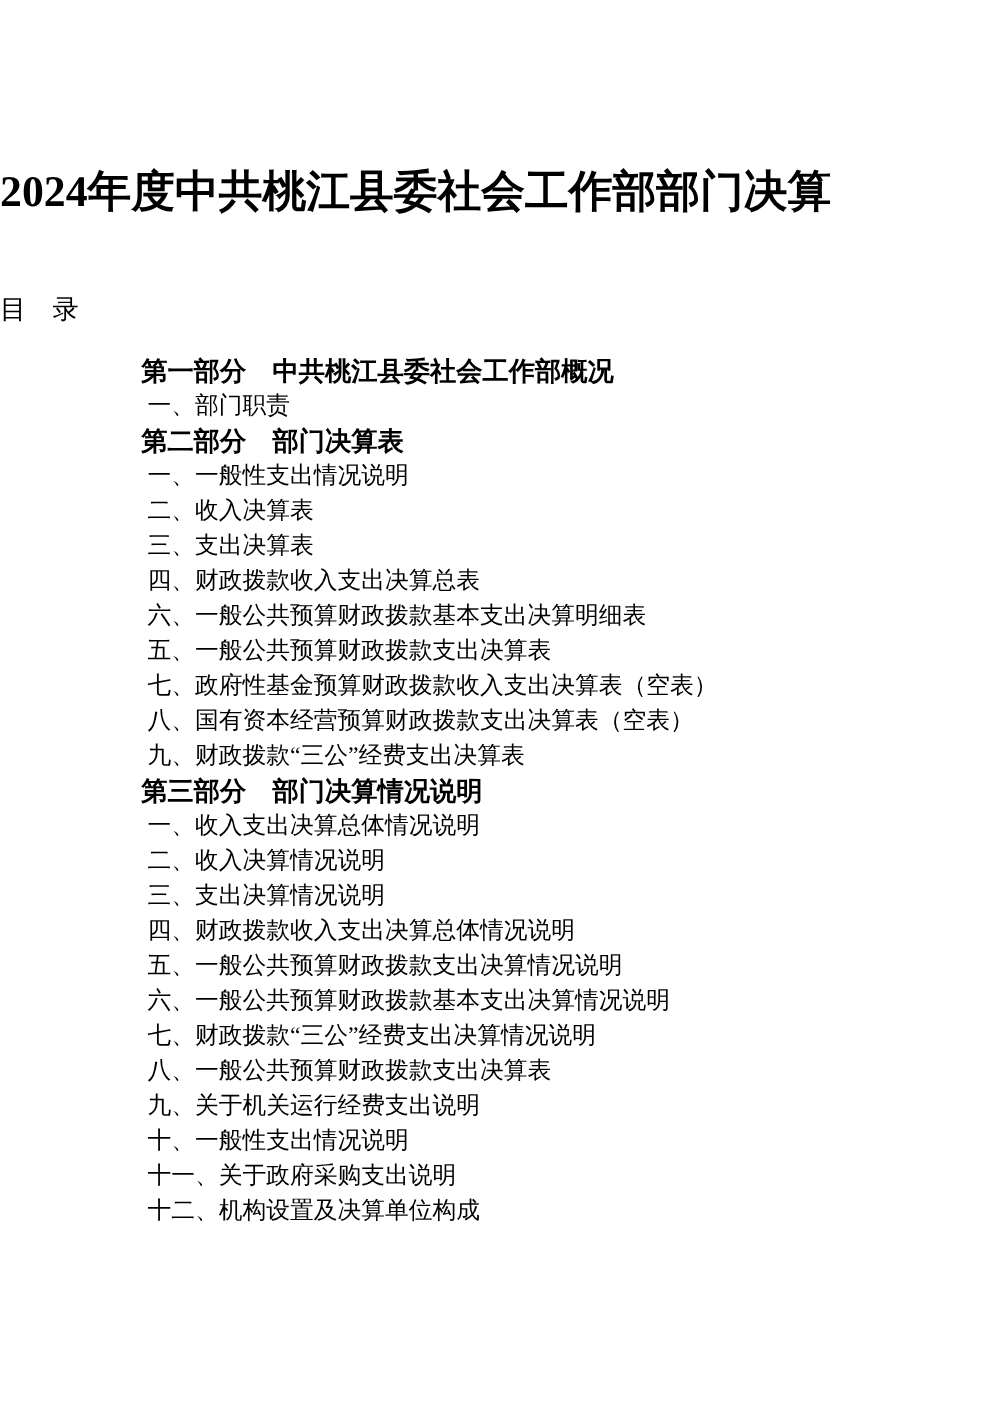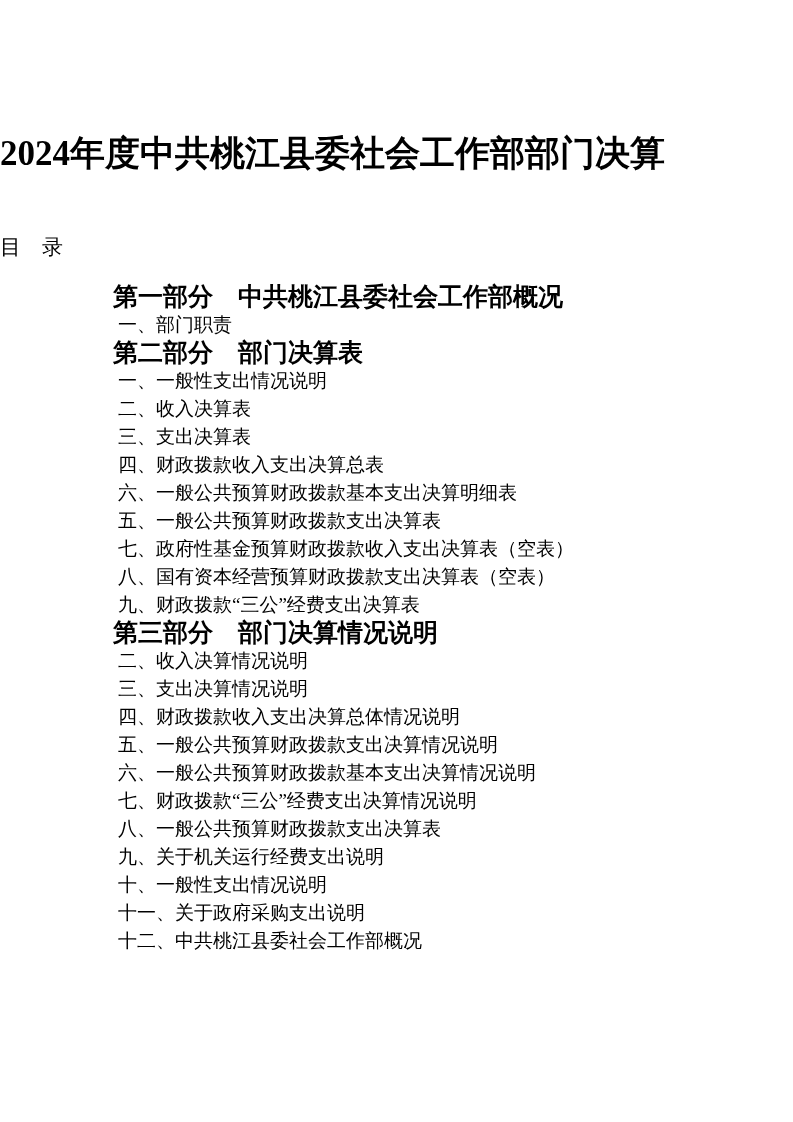--- a/index.html
+++ b/index.html
@@ -44,21 +44,21 @@
   }
   .toc p {
     margin: 0;
     height: 28px;
     line-height: 28px;
     font-size: 19px;
     white-space: nowrap;
   }
   .toc p.sec {
     font-weight: bold;
-    font-size: 25px;
+    font-size: 21px;
   }
   .toc p.item {
     padding-left: 5px;
   }
 </style>
 </head>
 <body>
 
 <div class="page">
   <h1 class="doc-title">2024年度中共桃江县委社会工作部部门决算</h1>
@@ -70,25 +70,26 @@
       <p class="item">一、一般性支出情况说明</p>
       <p class="item">二、收入决算表</p>
       <p class="item">三、支出决算表</p>
       <p class="item">四、财政拨款收入支出决算总表</p>
       <p class="item">六、一般公共预算财政拨款基本支出决算明细表</p>
       <p class="item">五、一般公共预算财政拨款支出决算表</p>
       <p class="item">七、政府性基金预算财政拨款收入支出决算表（空表）</p>
       <p class="item">八、国有资本经营预算财政拨款支出决算表（空表）</p>
       <p class="item">九、财政拨款“三公”经费支出决算表</p>
       <p class="sec">第三部分　部门决算情况说明</p>
+      <p class="item">一、收入支出决算总体情况说明</p>
       <p class="item">二、收入决算情况说明</p>
       <p class="item">三、支出决算情况说明</p>
       <p class="item">四、财政拨款收入支出决算总体情况说明</p>
       <p class="item">五、一般公共预算财政拨款支出决算情况说明</p>
       <p class="item">六、一般公共预算财政拨款基本支出决算情况说明</p>
       <p class="item">七、财政拨款“三公”经费支出决算情况说明</p>
       <p class="item">八、一般公共预算财政拨款支出决算表</p>
       <p class="item">九、关于机关运行经费支出说明</p>
       <p class="item">十、一般性支出情况说明</p>
       <p class="item">十一、关于政府采购支出说明</p>
-      <p class="item">十二、中共桃江县委社会工作部概况</p>
+      <p class="item">十二、机构设置及决算单位构成</p>
     </div>
 </div>
 
 </body></html>

